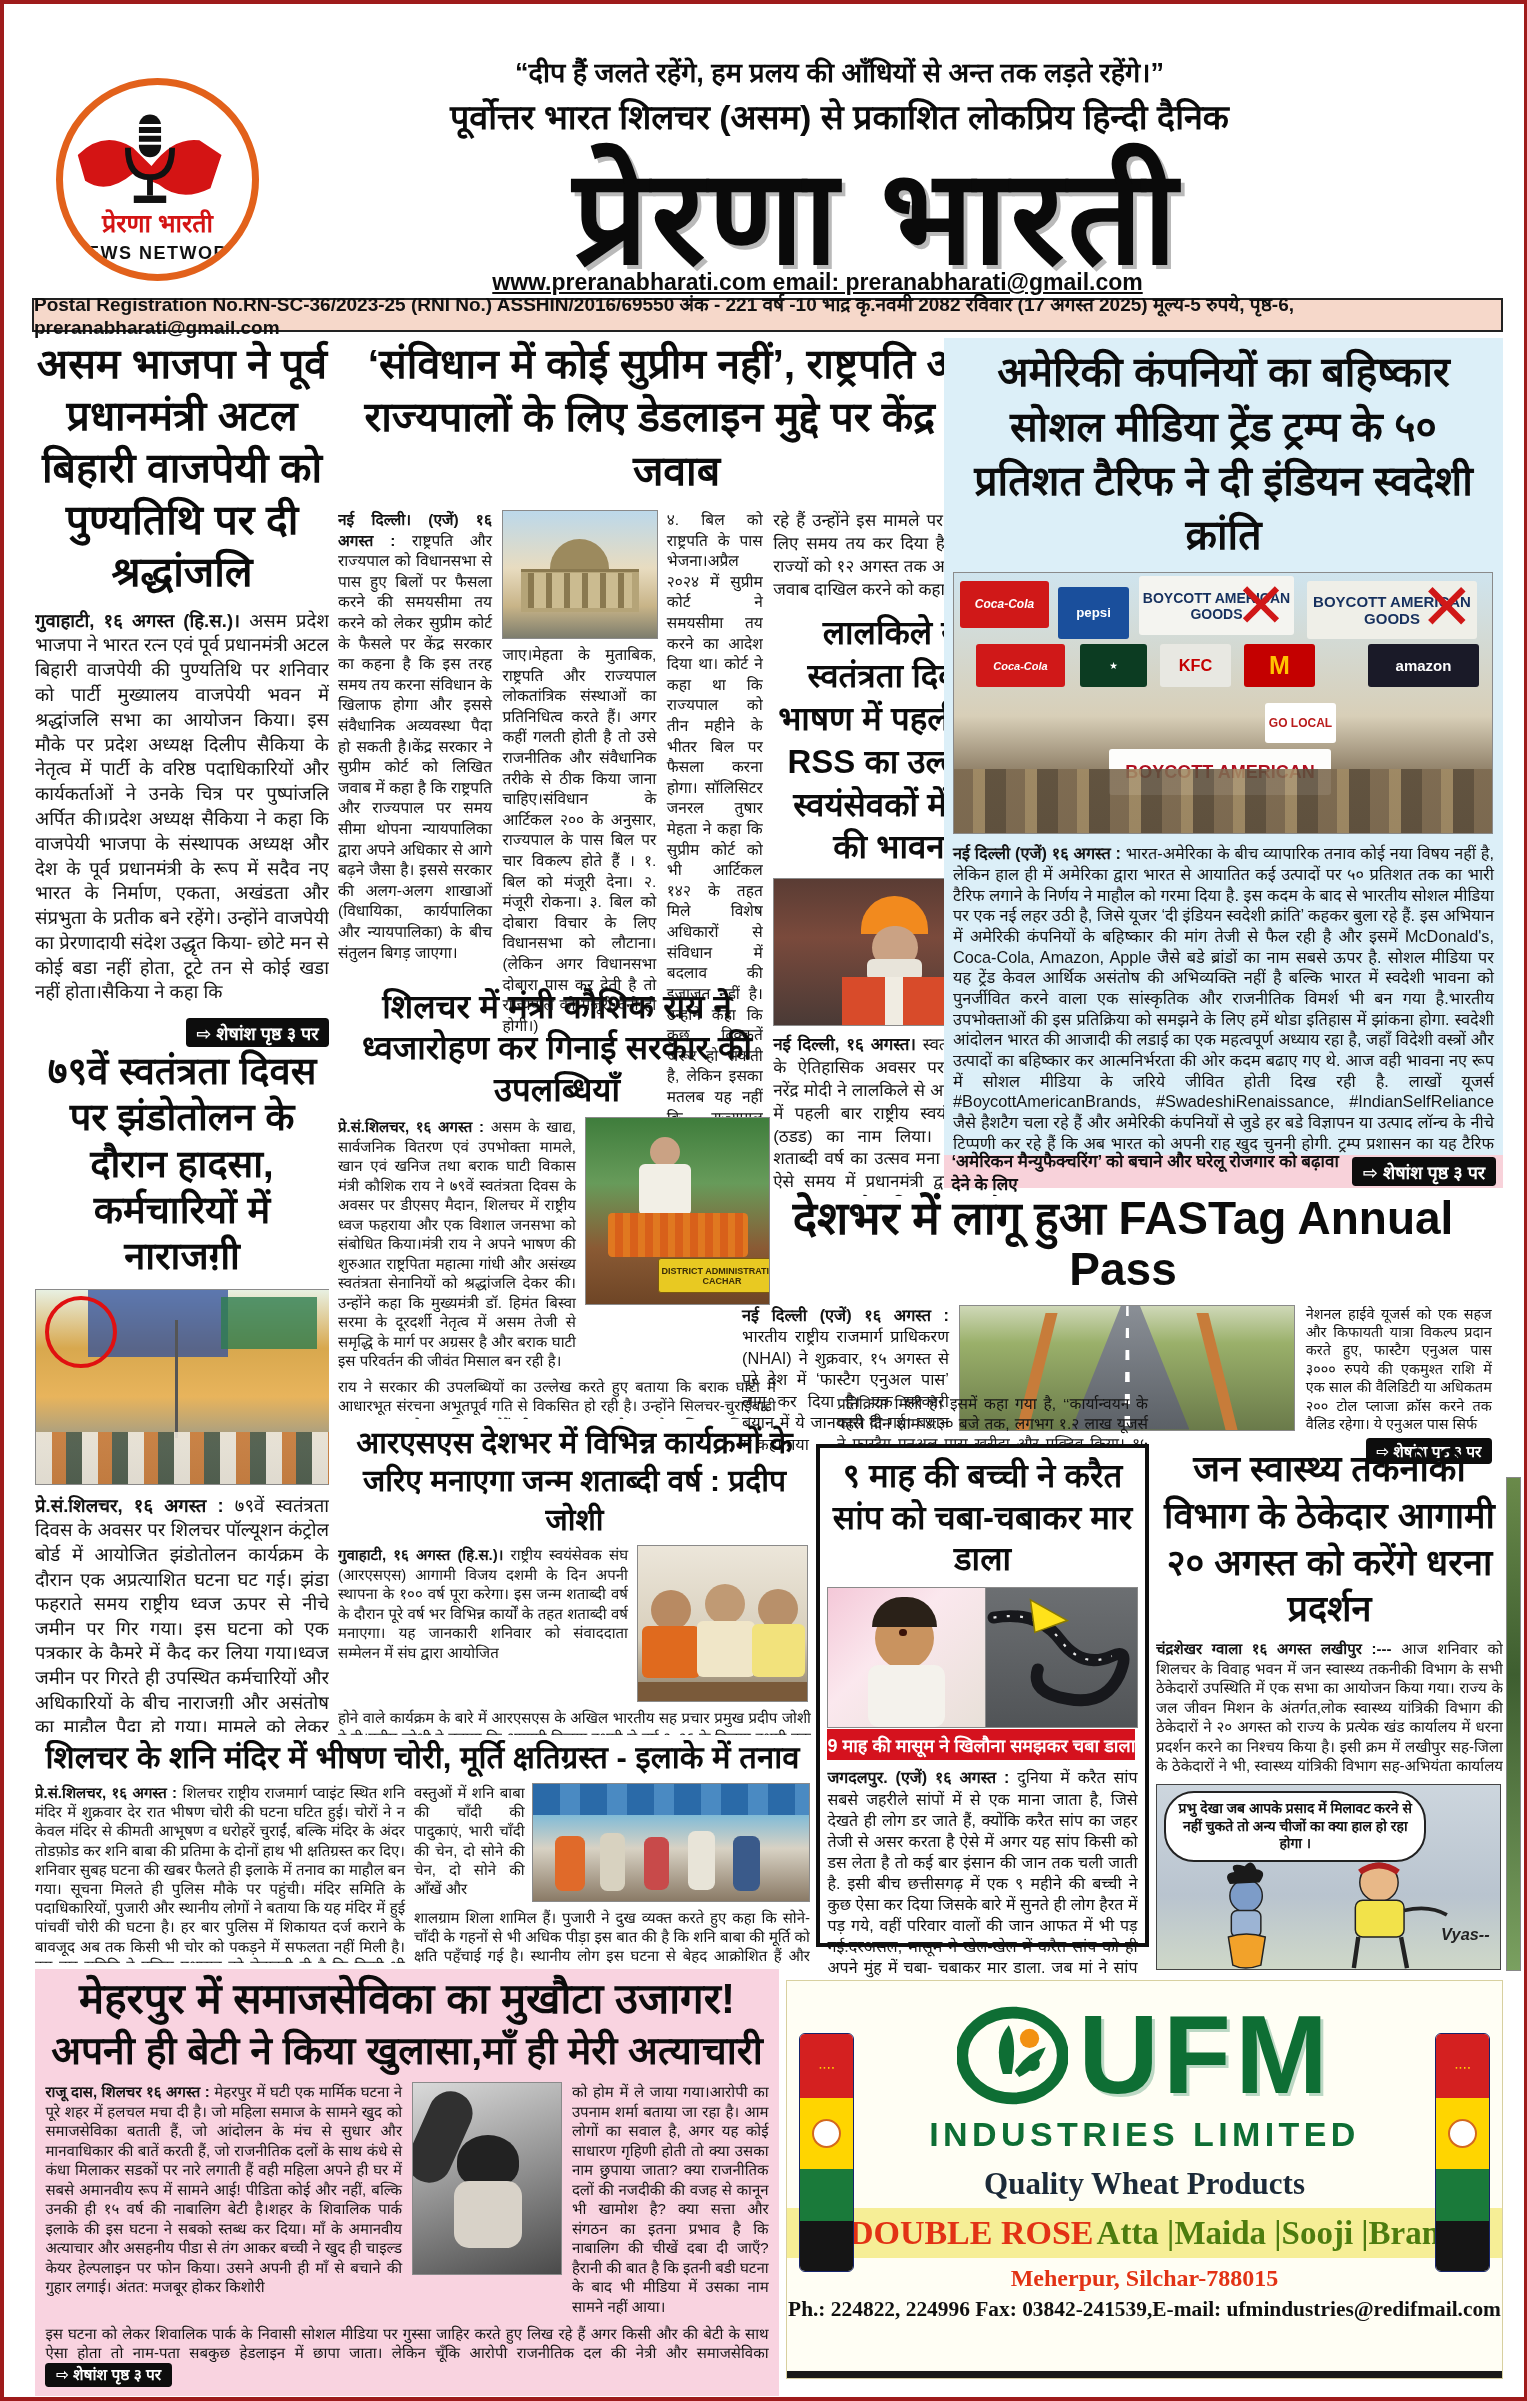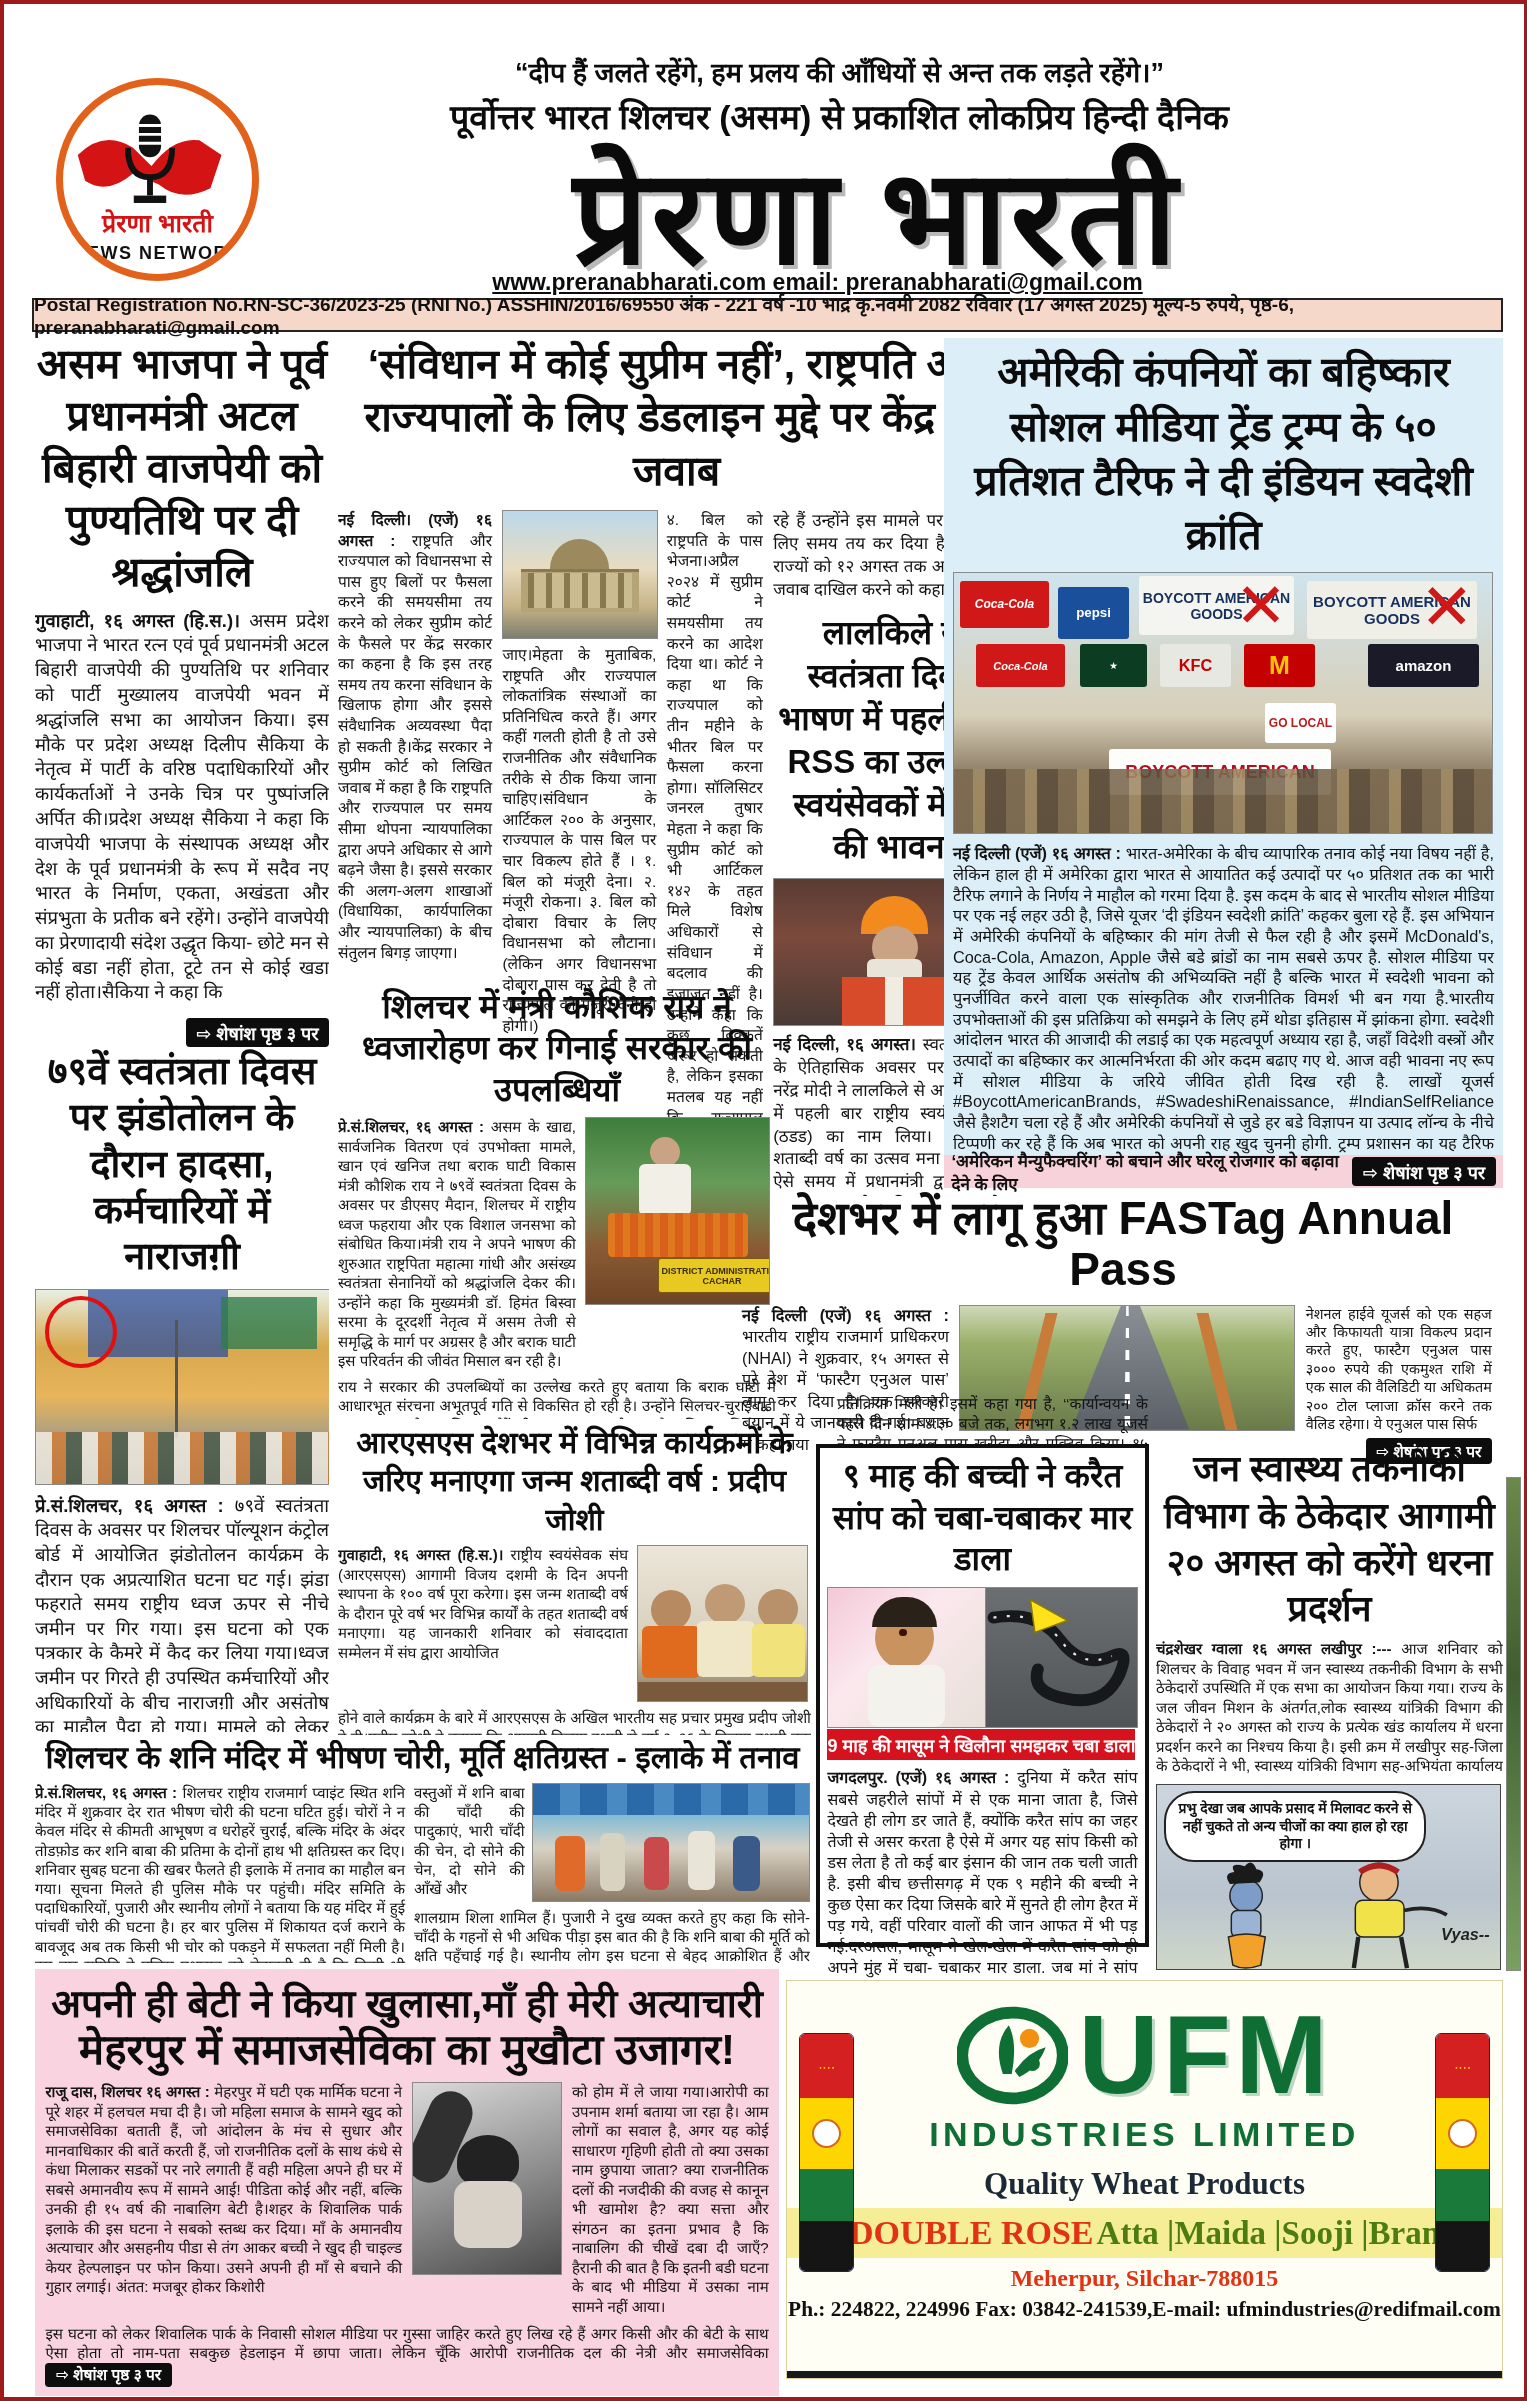--- a/index.html
+++ b/index.html
@@ -246,22 +246,22 @@
             <div style="position:absolute;left:155px;top:47px;width:27px;height:59px;background:#e8e4d8;border-radius:7.4px;"></div>
             <div style="position:absolute;left:200px;top:52px;width:27px;height:55px;background:#3a5a8a;border-radius:7.4px;"></div>
           </div>
         </div>
         <p class="bodytxt" style="font-size:15px;line-height:1.28;margin:6px 0 0;">शालग्राम शिला शामिल हैं। पुजारी ने दुख व्यक्त करते हुए कहा कि सोने-चाँदी के गहनों से भी अधिक पीड़ा इस बात की है कि शनि बाबा की मूर्ति को क्षति पहुँचाई गई है। स्थानीय लोग इस घटना से बेहद आक्रोशित हैं और उन्होंने मंदिर की सुरक्षा व्यवस्था को और मजबूत करने की माँग की है।</p>
       </div>
     </div>
   </div>
 
   <div class="abs" style="left:31px;top:1965px;width:744px;height:427px;background:#f9d3e0;padding:7.4px 10.4px;overflow:hidden;">
+    <div class="hd" style="font-size:42px;line-height:1.1;">मेहरपुर में समाजसेविका का मुखौटा उजागर!</div>
     <div class="hd" style="font-size:39px;line-height:1.15;margin-top:6px;">अपनी ही बेटी ने किया खुलासा,माँ ही मेरी अत्याचारी</div>
-    <div class="hd" style="font-size:42px;line-height:1.1;">मेहरपुर में समाजसेविका का मुखौटा उजागर!</div>
     <div style="display:flex;gap:10.4px;margin-top:9px;">
       <p class="bodytxt" style="width:359px;font-size:15px;line-height:1.3;margin:0;"><span class="dl">राजू दास, शिलचर १६ अगस्त :</span> <span>मेहरपुर में घटी एक मार्मिक घटना ने पूरे शहर में हलचल मचा दी है। जो महिला समाज के सामने खुद को समाजसेविका बताती हैं, जो आंदोलन के मंच से सुधार और मानवाधिकार की बातें करती हैं, जो राजनीतिक दलों के साथ कंधे से कंधा मिलाकर सडकों पर नारे लगाती हैं वही महिला अपने ही घर में सबसे अमानवीय रूप में सामने आई! पीडिता कोई और नहीं, बल्कि उनकी ही १५ वर्ष की नाबालिग बेटी है।शहर के शिवालिक पार्क इलाके की इस घटना ने सबको स्तब्ध कर दिया। माँ के अमानवीय अत्याचार और असहनीय पीडा से तंग आकर बच्ची ने खुद ही चाइल्ड केयर हेल्पलाइन पर फोन किया। उसने अपनी ही माँ से बचाने की गुहार लगाई। अंतत: मजबूर होकर किशोरी</span></p>
       <div class="ph" style="width:148px;height:191px;background:linear-gradient(160deg,#dadada 0%,#9a9a9a 45%,#4a4a4a 100%);">
         <div style="position:absolute;left:44px;top:52px;width:62px;height:52px;border-radius:50% 50% 40% 40%;background:#222;"></div>
         <div style="position:absolute;left:41px;top:98px;width:68px;height:67px;border-radius:15px;background:#d8d2c8;"></div>
         <div style="position:absolute;left:4.4px;top:6px;width:44px;height:96px;background:#303030;transform:rotate(24deg);border-radius:22px;"></div>
       </div>
       <p class="bodytxt" style="width:198px;font-size:15px;line-height:1.3;margin:0;">को होम में ले जाया गया।आरोपी का उपनाम शर्मा बताया जा रहा है। आम लोगों का सवाल है, अगर यह कोई साधारण गृहिणी होती तो क्या उसका नाम छुपाया जाता? क्या राजनीतिक दलों की नजदीकी की वजह से कानून भी खामोश है? क्या सत्ता और संगठन का इतना प्रभाव है कि नाबालिग की चीखें दबा दी जाएँ? हैरानी की बात है कि इतनी बडी घटना के बाद भी मीडिया में उसका नाम सामने नहीं आया।</p>
     </div>
     <p class="bodytxt" style="font-size:15px;line-height:1.3;margin:7.4px 0 0;"><span>इस घटना को लेकर शिवालिक पार्क के निवासी सोशल मीडिया पर गुस्सा जाहिर करते हुए लिख रहे हैं अगर किसी और की बेटी के साथ ऐसा होता तो नाम-पता सबकुछ हेडलाइन में छापा जाता। लेकिन चूँकि आरोपी राजनीतिक दल की नेत्री और समाजसेविका</span> <span class="cont" style="font-size:15.5px;">⇨ शेषांश पृष्ठ ३ पर</span></p>

